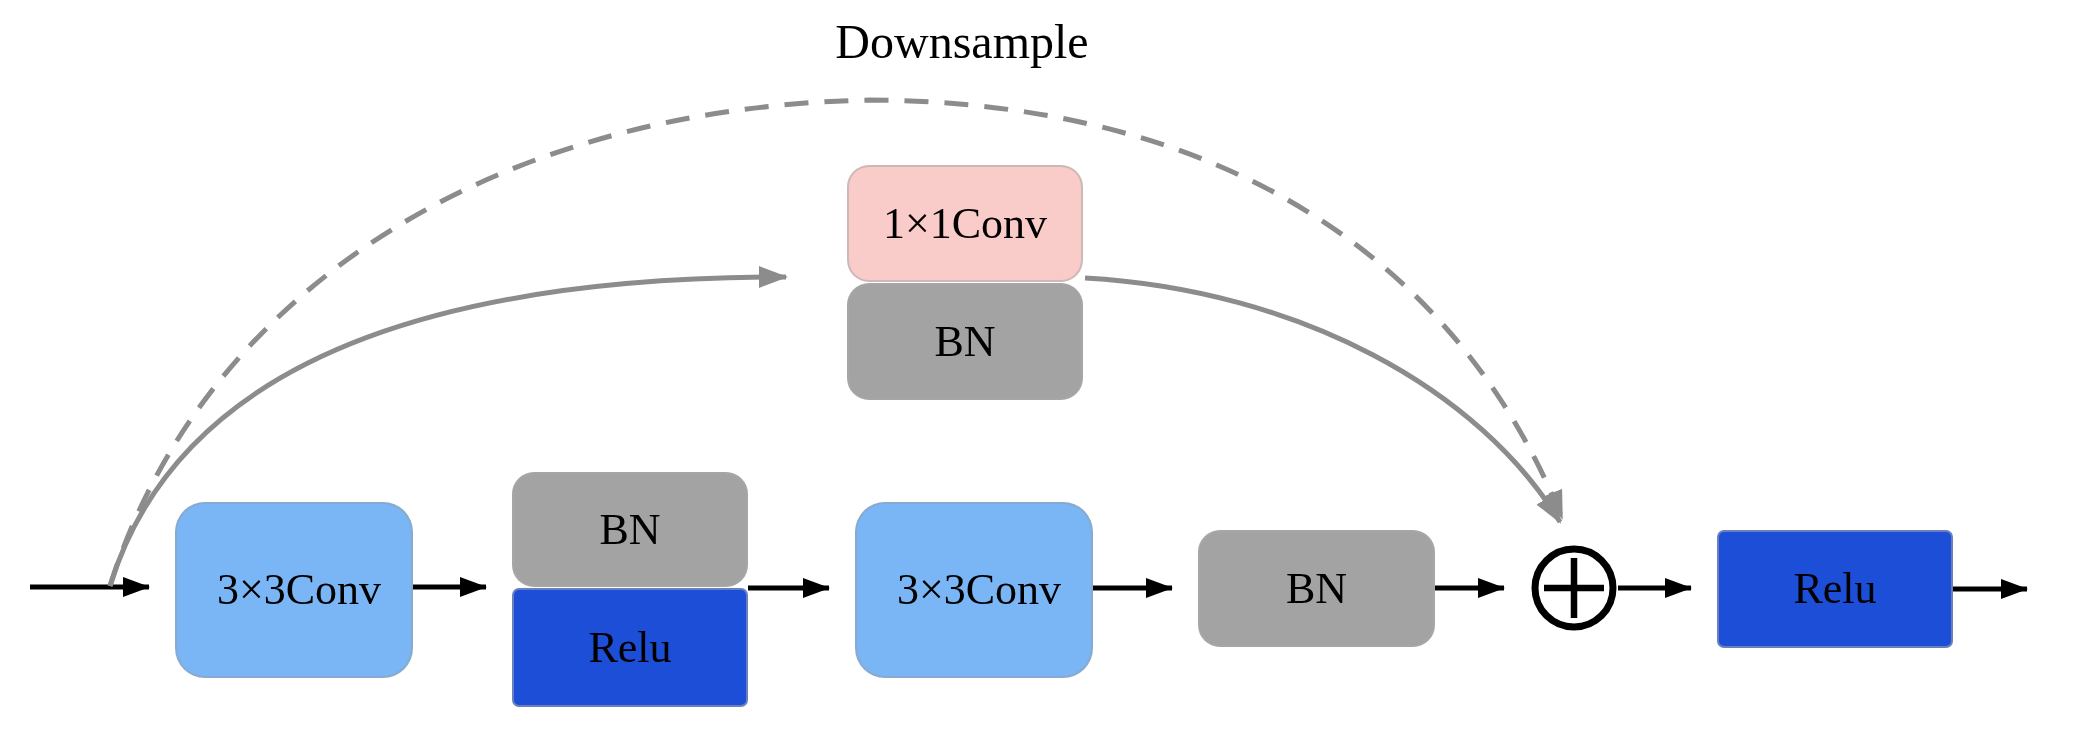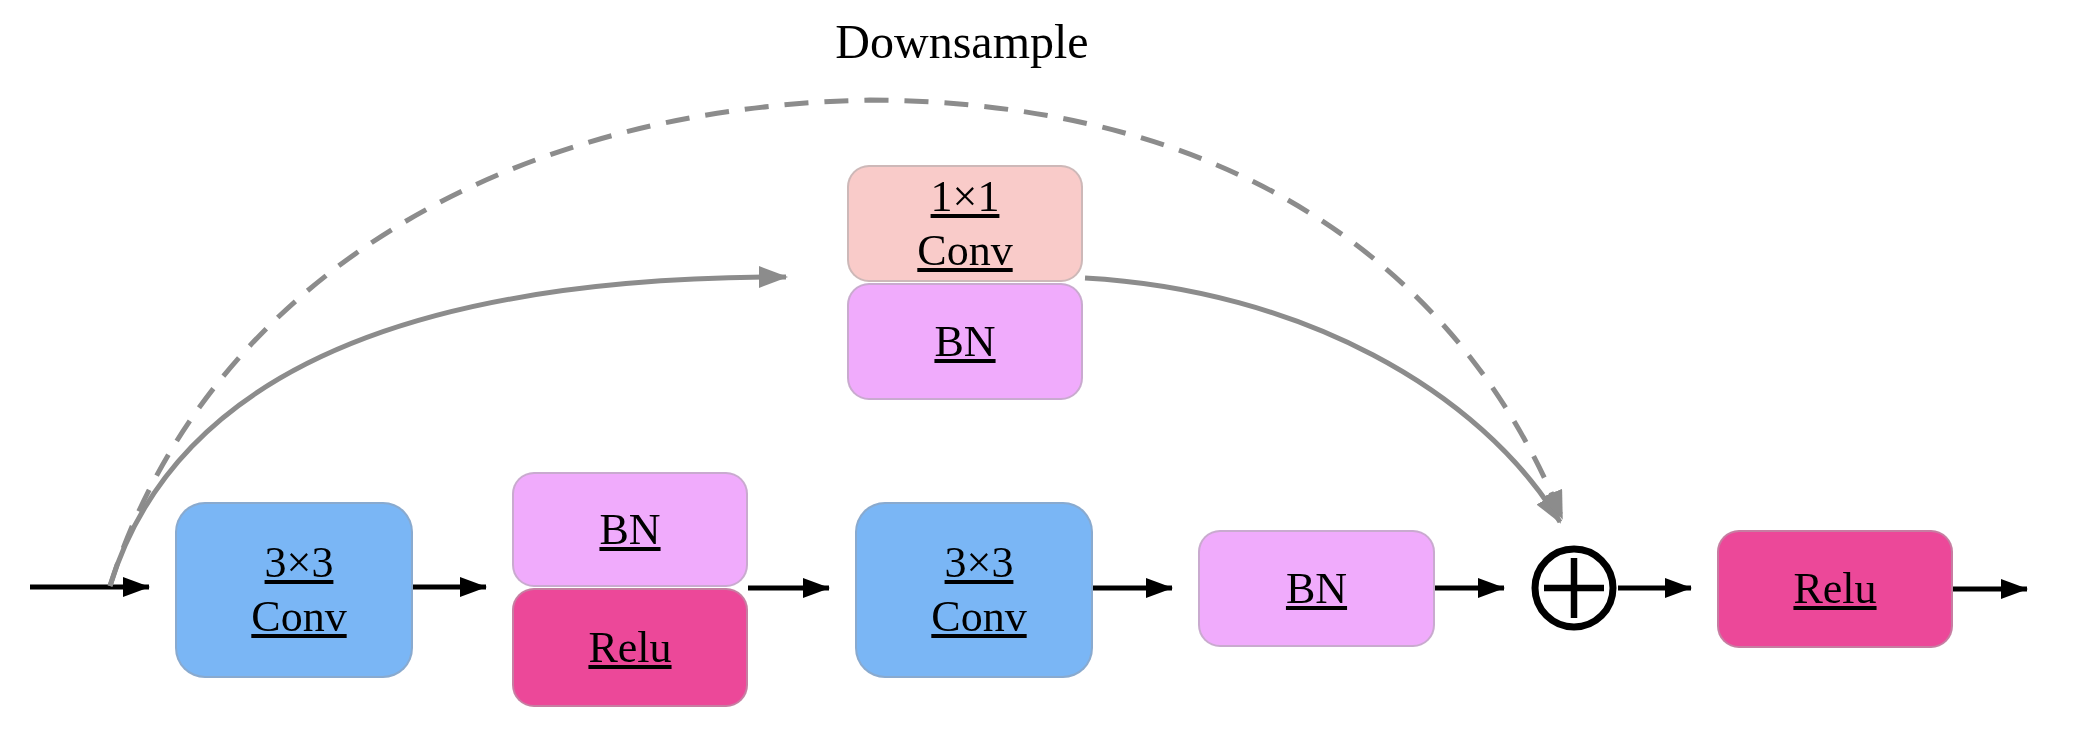--- a/index.html
+++ b/index.html
@@ -10,29 +10,28 @@
     font-family:"Liberation Serif","DejaVu Serif",serif;
     overflow:hidden;
   }
   .arrow-layer{position:absolute;left:0;top:0;width:2074px;height:736px;}
   .diagram-title{
     position:absolute;left:962px;top:14px;transform:translateX(-50%);
     font-size:48px;color:#000;white-space:nowrap;
   }
   .node{
     position:absolute;box-sizing:border-box;
-    display:flex;flex-direction:column;align-items:center;justify-content:center;
+    display:flex;align-items:center;justify-content:center;
     text-align:left;color:#000;font-size:44px;line-height:1.22;
     border:2px solid rgba(170,170,170,.55);
-    text-decoration:underline;
   }
   .node span{display:block;}
   .blue  {background:#7ab6f5;border-radius:30px;border-color:rgba(150,160,175,.55);padding-left:10px;}
-  .cream {background:#f0abfc;border-radius:22px;}
-  .yellow{background:#ec4899;border-radius:22px;}
+  .cream {background:#a3a3a3;border-radius:22px;}
+  .yellow{background:#1d4ed8;border-radius:7px;}
   .pink  {background:#f9cbc9;border-radius:22px;}
 
   
   .n-conv1   {left:175px; top:502px; width:238px;height:176px;}
   .n-bn1     {left:512px; top:472px; width:236px;height:115px;}
   .n-relu1   {left:512px; top:588px; width:236px;height:119px;}
   .n-conv2   {left:855px; top:502px; width:238px;height:176px;}
   .n-bn2     {left:1198px;top:530px; width:237px;height:117px;}
   .n-relu2   {left:1717px;top:530px; width:236px;height:118px;}
   

